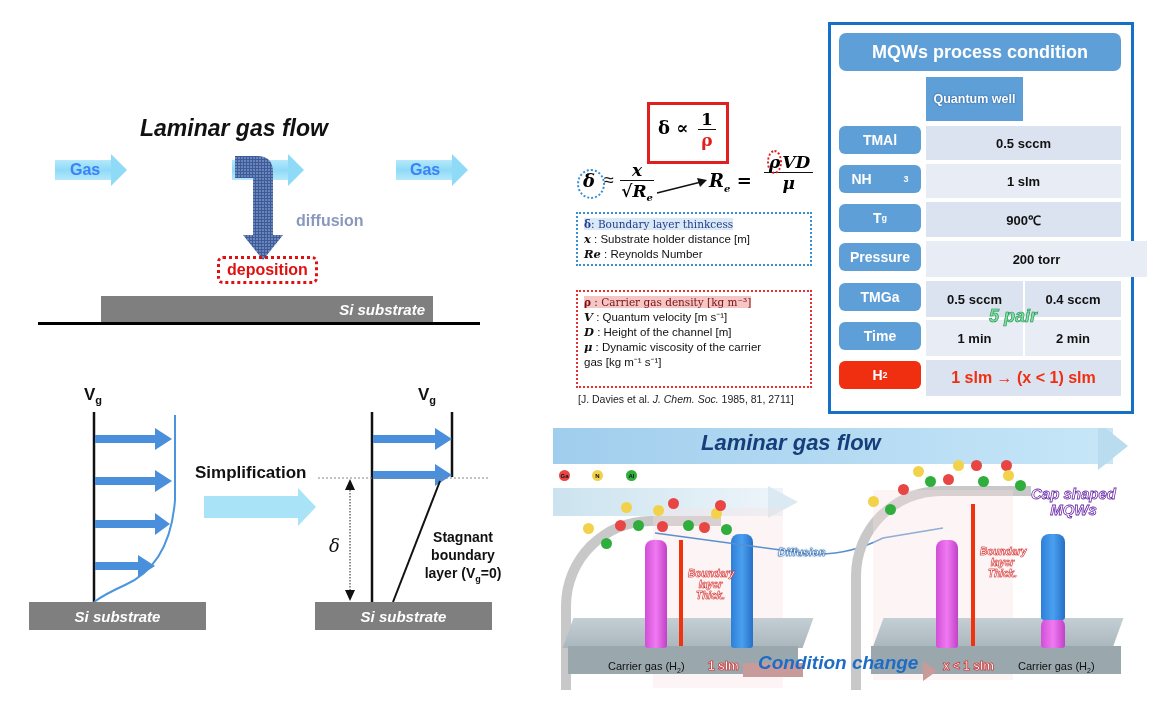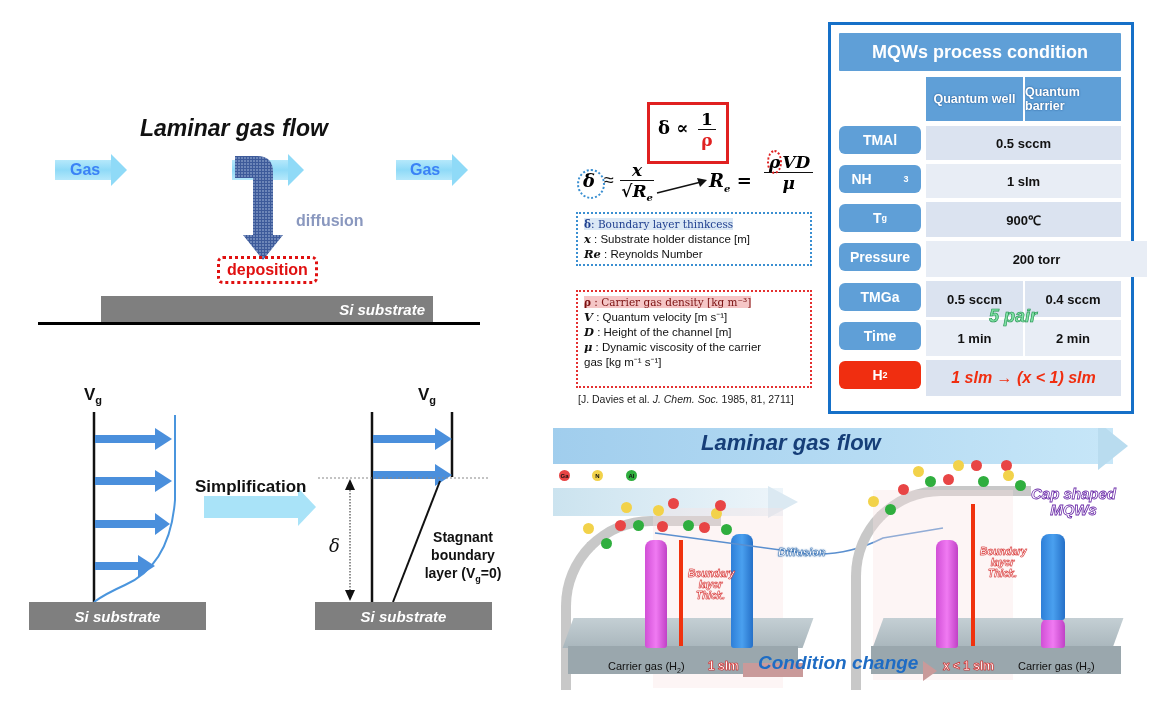--- a/index.html
+++ b/index.html
@@ -16,48 +16,48 @@
   .gas-arrow .head { position: absolute; top: 0; width: 0; height: 0; border-top: 16px solid transparent; border-bottom: 16px solid transparent; border-left: 16px solid #8fdaf7; }
   .gas-label { font-size: 16px; font-weight: bold; color: #3b82f6; }
   .diff-label { font-size: 16px; font-weight: bold; color: #8a98bf; }
   .deposition-box { border: 3px dotted #e01010; border-radius: 6px; color: #e01010; font-weight: bold; font-size: 16px; padding: 2px 7px; }
   .substrate { background: #7f7f7f; color: #fff; font-style: italic; font-weight: bold; font-size: 15px; display: flex; align-items: center; }
   .baseline { background: #000; }
 
   
   .vg { font-size: 17px; font-weight: bold; color: #111; }
   .vg sub { font-size: 11px; }
-  .simp { font-size: 17px; font-weight: bold; color: #111; margin-top: 14px; }
+  .simp { font-size: 17px; font-weight: bold; color: #111; }
   .stag { font-size: 14px; font-weight: bold; color: #111; text-align: center; line-height: 18px; }
   .stag sub { font-size: 9px; }
 
   
   .eq-box { border: 3px solid #e02020; background: #fff; }
   .frac { display: inline-flex; flex-direction: column; align-items: center; vertical-align: middle; }
   .frac .num { border-bottom: 1.5px solid #111; padding: 0 3px; }
   .legend-box { font-size: 11.5px; line-height: 15px; color: #111; padding: 3px 6px; }
   .legend-blue { border: 2px dotted #3a8fd1; }
   .legend-red { border: 2px dotted #e43030; }
   .hl-blue { background: #dbe8f5; color: #1f3f8f; font-family: "DejaVu Serif", serif; font-size: 10.5px; }
   .hl-red { background: #f5c6c6; color: #7a1010; font-family: "DejaVu Serif", serif; font-size: 10.5px; }
   .sym { font-family: "DejaVu Serif", serif; font-weight: bold; font-style: italic; }
   .ref { font-size: 10.5px; color: #222; }
 
   
   .table-frame { left: 828px; top: 22px; width: 300px; height: 386px; border: 3px solid #1570c8; background: #fff; }
-  .t-head { left: 8px; top: 8px; width: 282px; height: 38px; background: #5f9fd7; border-radius: 1px;
+  .t-head { left: 8px; top: 8px; width: 282px; height: 38px; background: #5f9fd7; border-radius: 7px;
             color: #fff; font-weight: bold; font-size: 18px; display: flex; align-items: center; justify-content: center; }
-  .col-head { background: #5f9fd7; color: #fff; font-weight: bold; font-size: 12.5px; text-align: left; line-height: 14px;
+  .col-head { background: #5f9fd7; color: #fff; font-weight: bold; font-size: 12.5px; text-align: center; line-height: 14px;
               display: flex; align-items: center; justify-content: center; text-shadow: 0 0 2px #1a4d86; }
   .row-label { left: 8px; width: 82px; height: 28px; background: #5f9fd7; border-radius: 6px; color: #fff;
                font-weight: bold; font-size: 14px; display: flex; align-items: center; justify-content: center; }
   .row-label.red { background: #f02e10; }
   .cell { background: #dbe3f0; color: #111; font-weight: bold; font-size: 13px; display: flex; align-items: center; justify-content: center; }
   .cell.alt { background: #e8edf5; }
-  .cell.red-text { color: #f02e10; font-size: 16px; font-style: italic; }
+  .cell.red-text { color: #f02e10; font-size: 16px; }
   .five-pair { font-size: 18px; font-weight: bold; font-style: italic; color: #7ee0a3; -webkit-text-stroke: 0.6px #1c8c4a; }
 
   
   .ill { left: 553px; top: 428px; width: 575px; height: 262px; background: #ffffff; overflow: hidden; }
   .banner { left: 0; top: 0; width: 560px; height: 36px;
             background-image: linear-gradient(90deg, rgba(150,200,235,0.9), rgba(175,220,245,0.7)),
                               repeating-linear-gradient(0deg, transparent 0 2px, rgba(255,255,255,0.5) 2px 3px); }
   .banner-head { left: 545px; top: -6px; width: 0; height: 0; border-top: 24px solid transparent; border-bottom: 24px solid transparent; border-left: 30px solid #b9dcef; }
   .banner-title { left: 148px; top: 2px; font-size: 22px; font-weight: bold; font-style: italic; color: #163e78; }
   .atom { width: 11px; height: 11px; border-radius: 50%; }
@@ -220,21 +220,20 @@
 
   <div class="abs ref" style="left:578px;top:393px;">
     <span>[J. Davies et al. </span><i>J. Chem. Soc.</i><span> 1985, 81, 2711]</span>
   </div>
 </div>
 
 <div class="abs table-frame">
   <div class="abs t-head">MQWs process condition</div>
 
   <div class="abs col-head" style="left:95px;top:52px;width:97px;height:44px;">Quantum well</div>
-  <div class="abs col-head" style="left:194px;top:52px;width:96px;height:44px;">Quantum barrier</div>
 
   <div class="abs row-label" style="top:101px;">TMAl</div>
   <div class="abs cell" style="left:95px;top:101px;width:195px;height:34px;">0.5 sccm</div>
 
   <div class="abs row-label" style="top:140px;gap:32px;">
     <span>NH</span>
       <sub style="font-size:9px;">3</sub>
   </div>
   <div class="abs cell alt" style="left:95px;top:139px;width:195px;height:34px;">1 slm</div>
 

